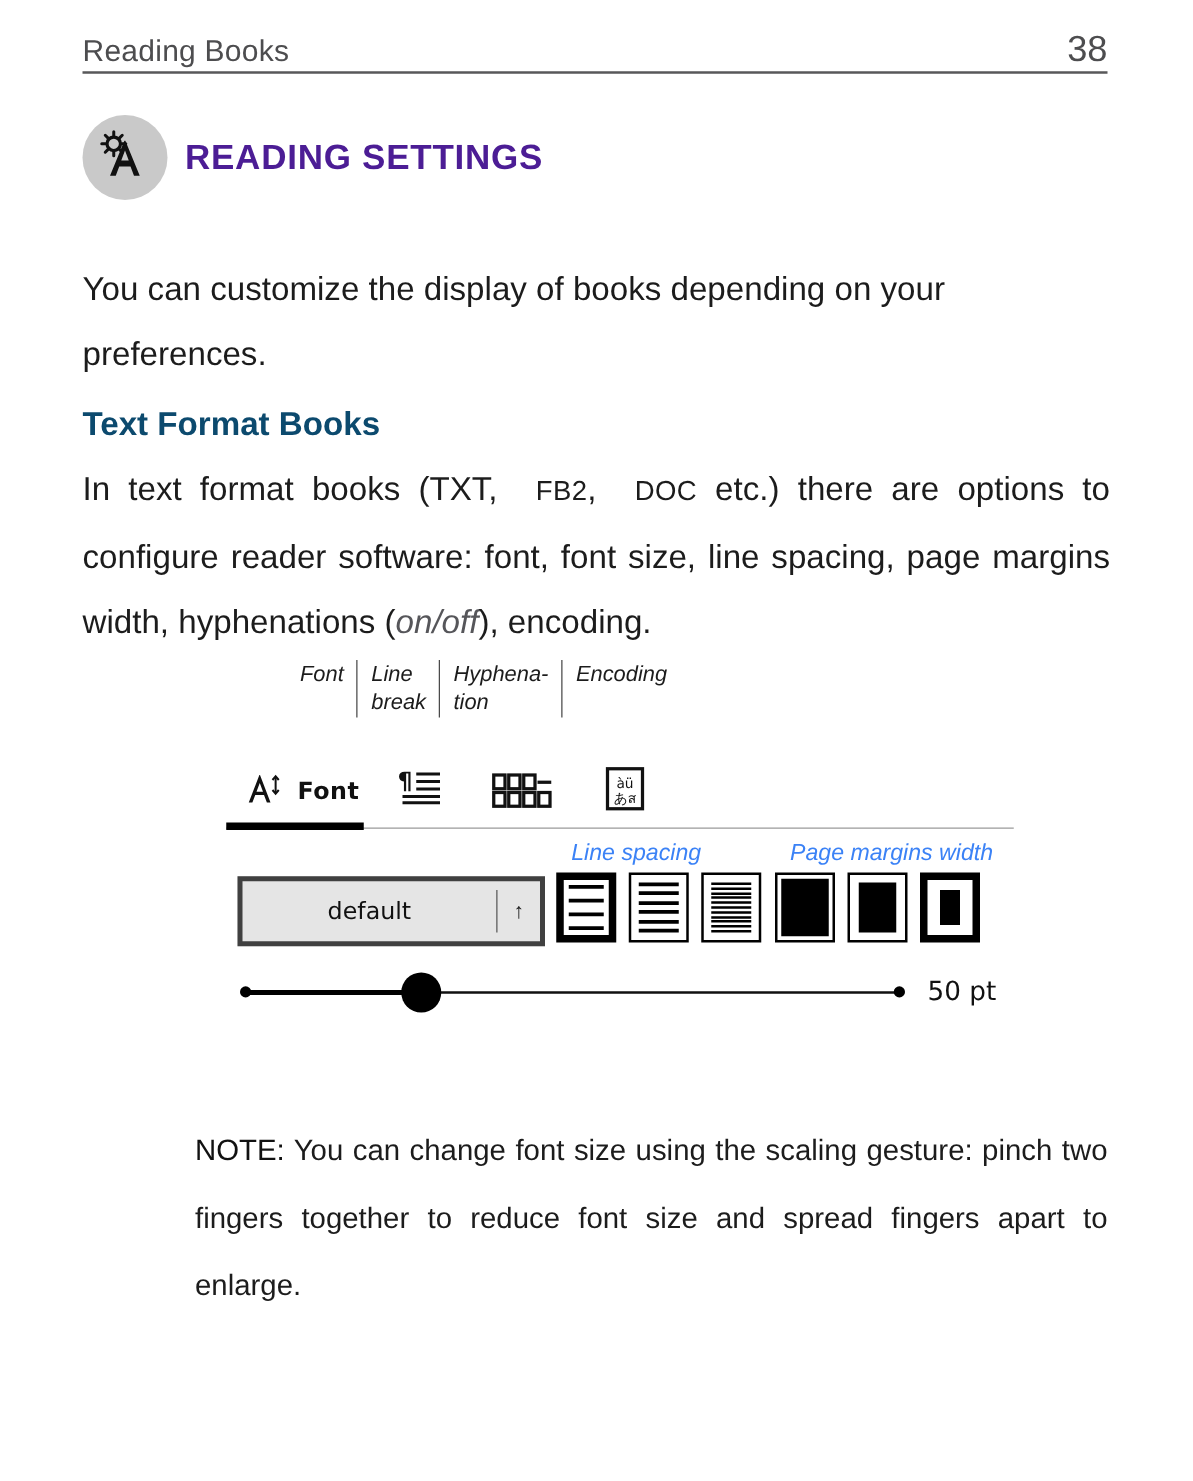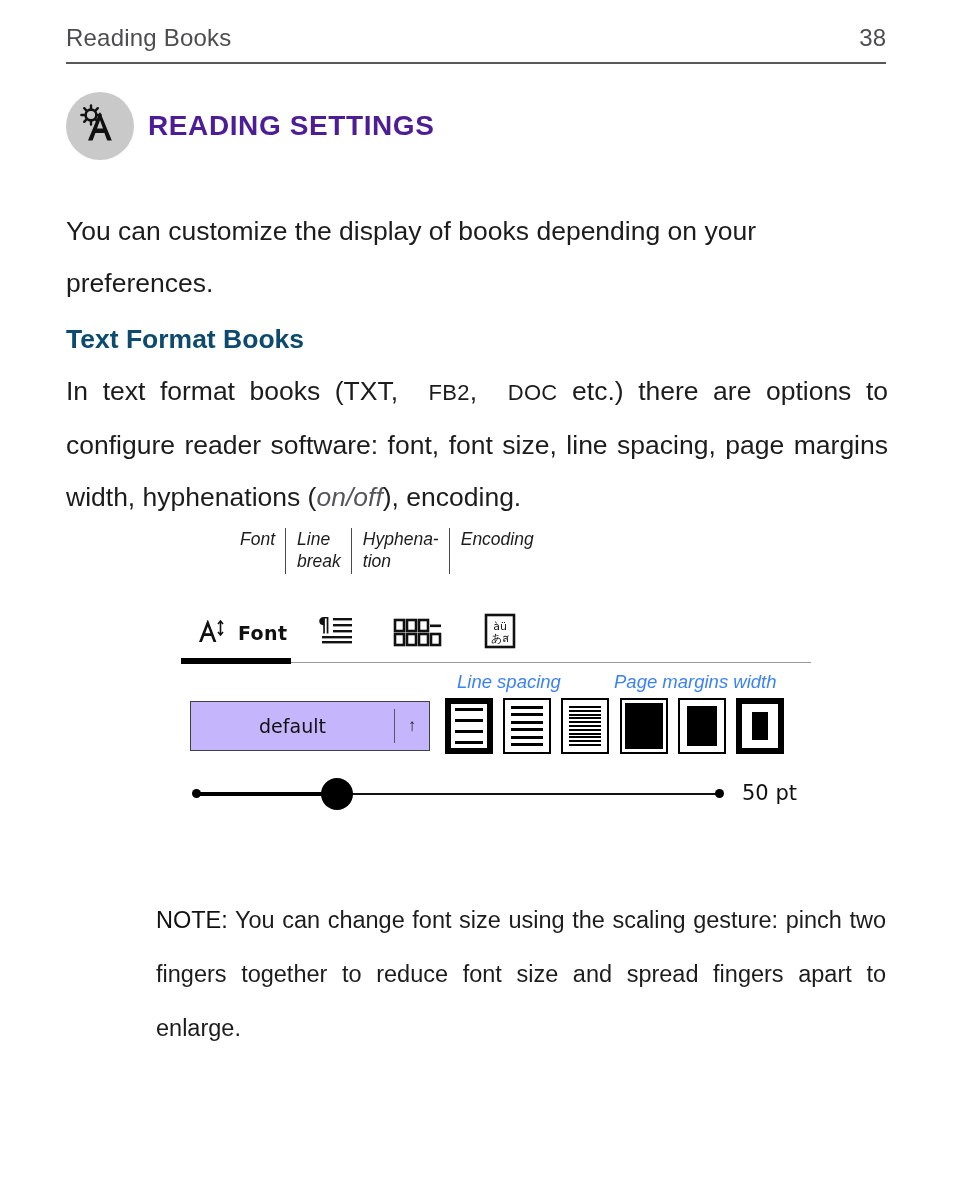--- a/index.html
+++ b/index.html
@@ -19,29 +19,28 @@
   
   .page-header {
     position: absolute;
     left: 66px;
     top: 24px;
     width: 820px;
     display: flex;
     align-items: baseline;
     justify-content: space-between;
     border-bottom: 2px solid #58585a;
-    padding-bottom: 10px;
   }
   .page-header-title {
     font-size: 24px;
     color: #4d4d4f;
     letter-spacing: .2px;
   }
   .page-header-num {
-    font-size: 24px;
+    font-size: 29px;
     color: #4d4d4f;
   }
 
   
   .section-title-row {
     position: absolute;
     left: 66px;
     top: 92px;
     display: flex;
     align-items: center;
@@ -171,31 +170,31 @@
 
   
   .ctrl-label {
     position: absolute;
     font-style: italic;
     font-size: 18.5px;
     color: #3b82f6;
     white-space: nowrap;
   }
   .lbl-linespacing { left: 457px; top: 143px; }
-  .lbl-margins     { left: 614px; top: 143px; }
+  .lbl-margins     { left: 632px; top: 143px; }
 
   
   .font-select {
     position: absolute;
     left: 190px;
     top: 173px;
     width: 238px;
     height: 48px;
-    border: 1px solid #404040;
-    background: #c4b5fd;
+    border: 4px solid #404040;
+    background: #e5e5e5;
     display: flex;
     align-items: center;
   }
   .font-select-value {
     flex: 1;
     text-align: center;
     font-size: 19px;
     color: #111;
     font-family: "DejaVu Sans", sans-serif;
   }

